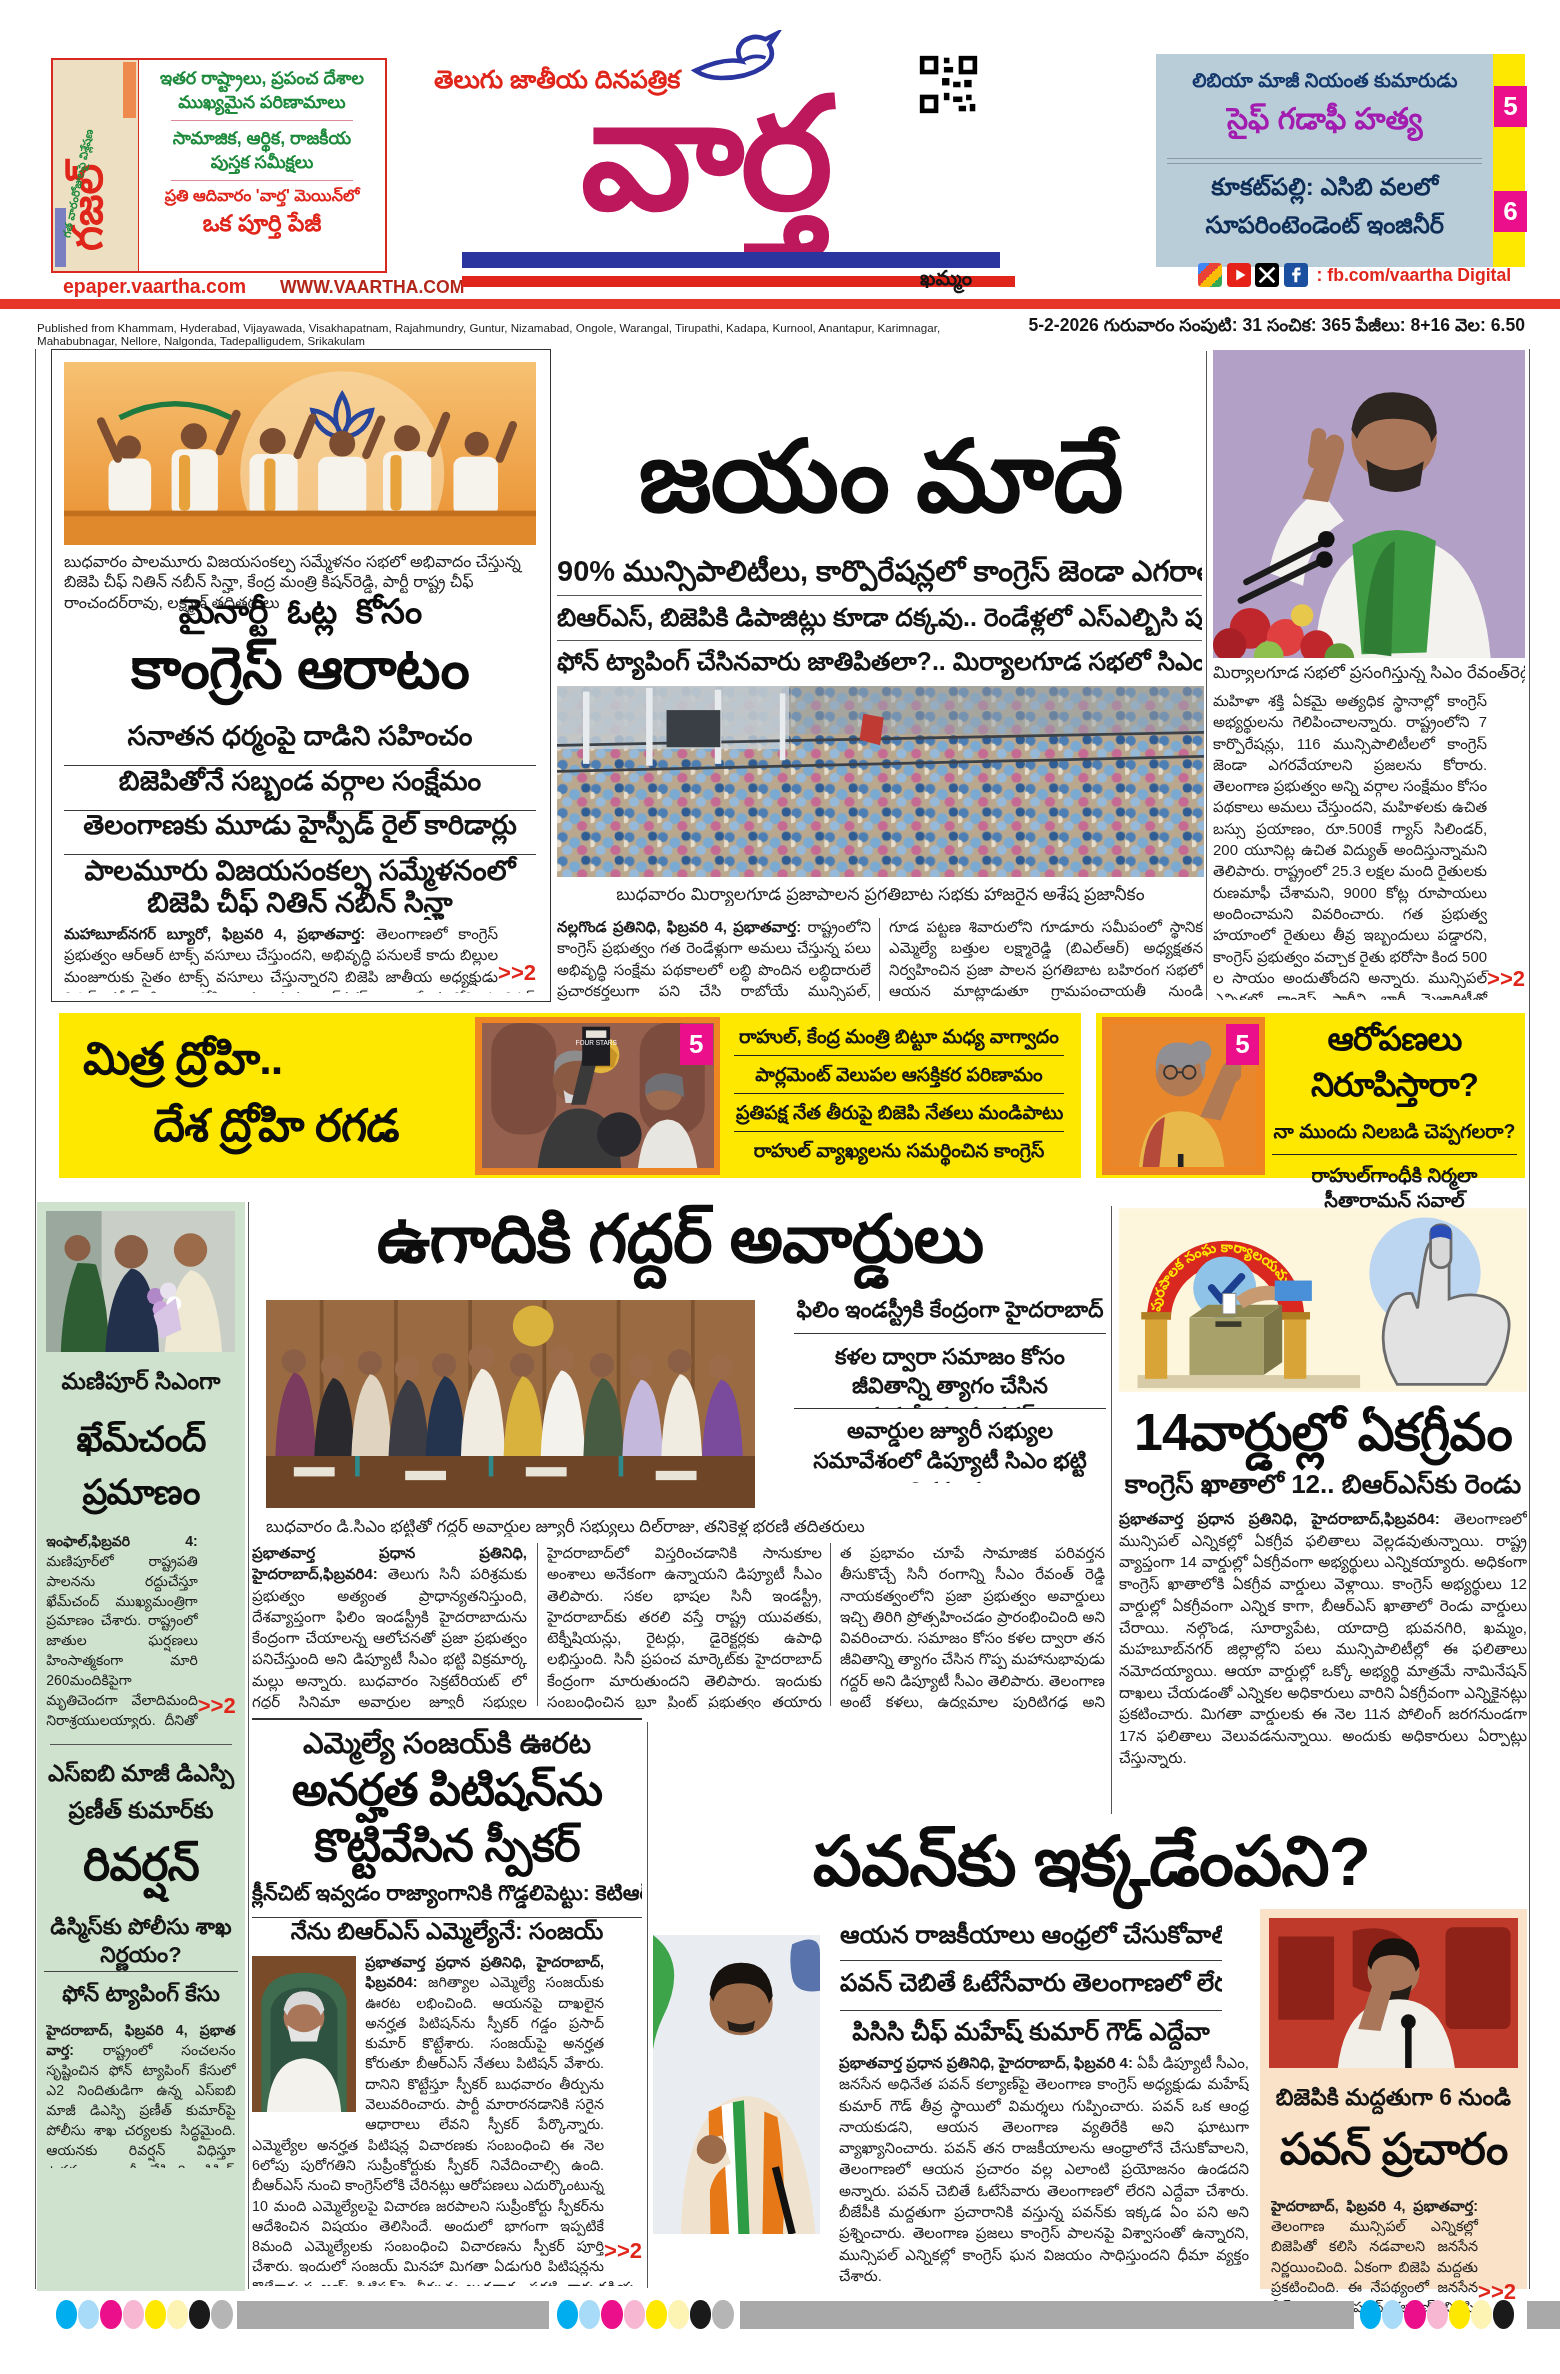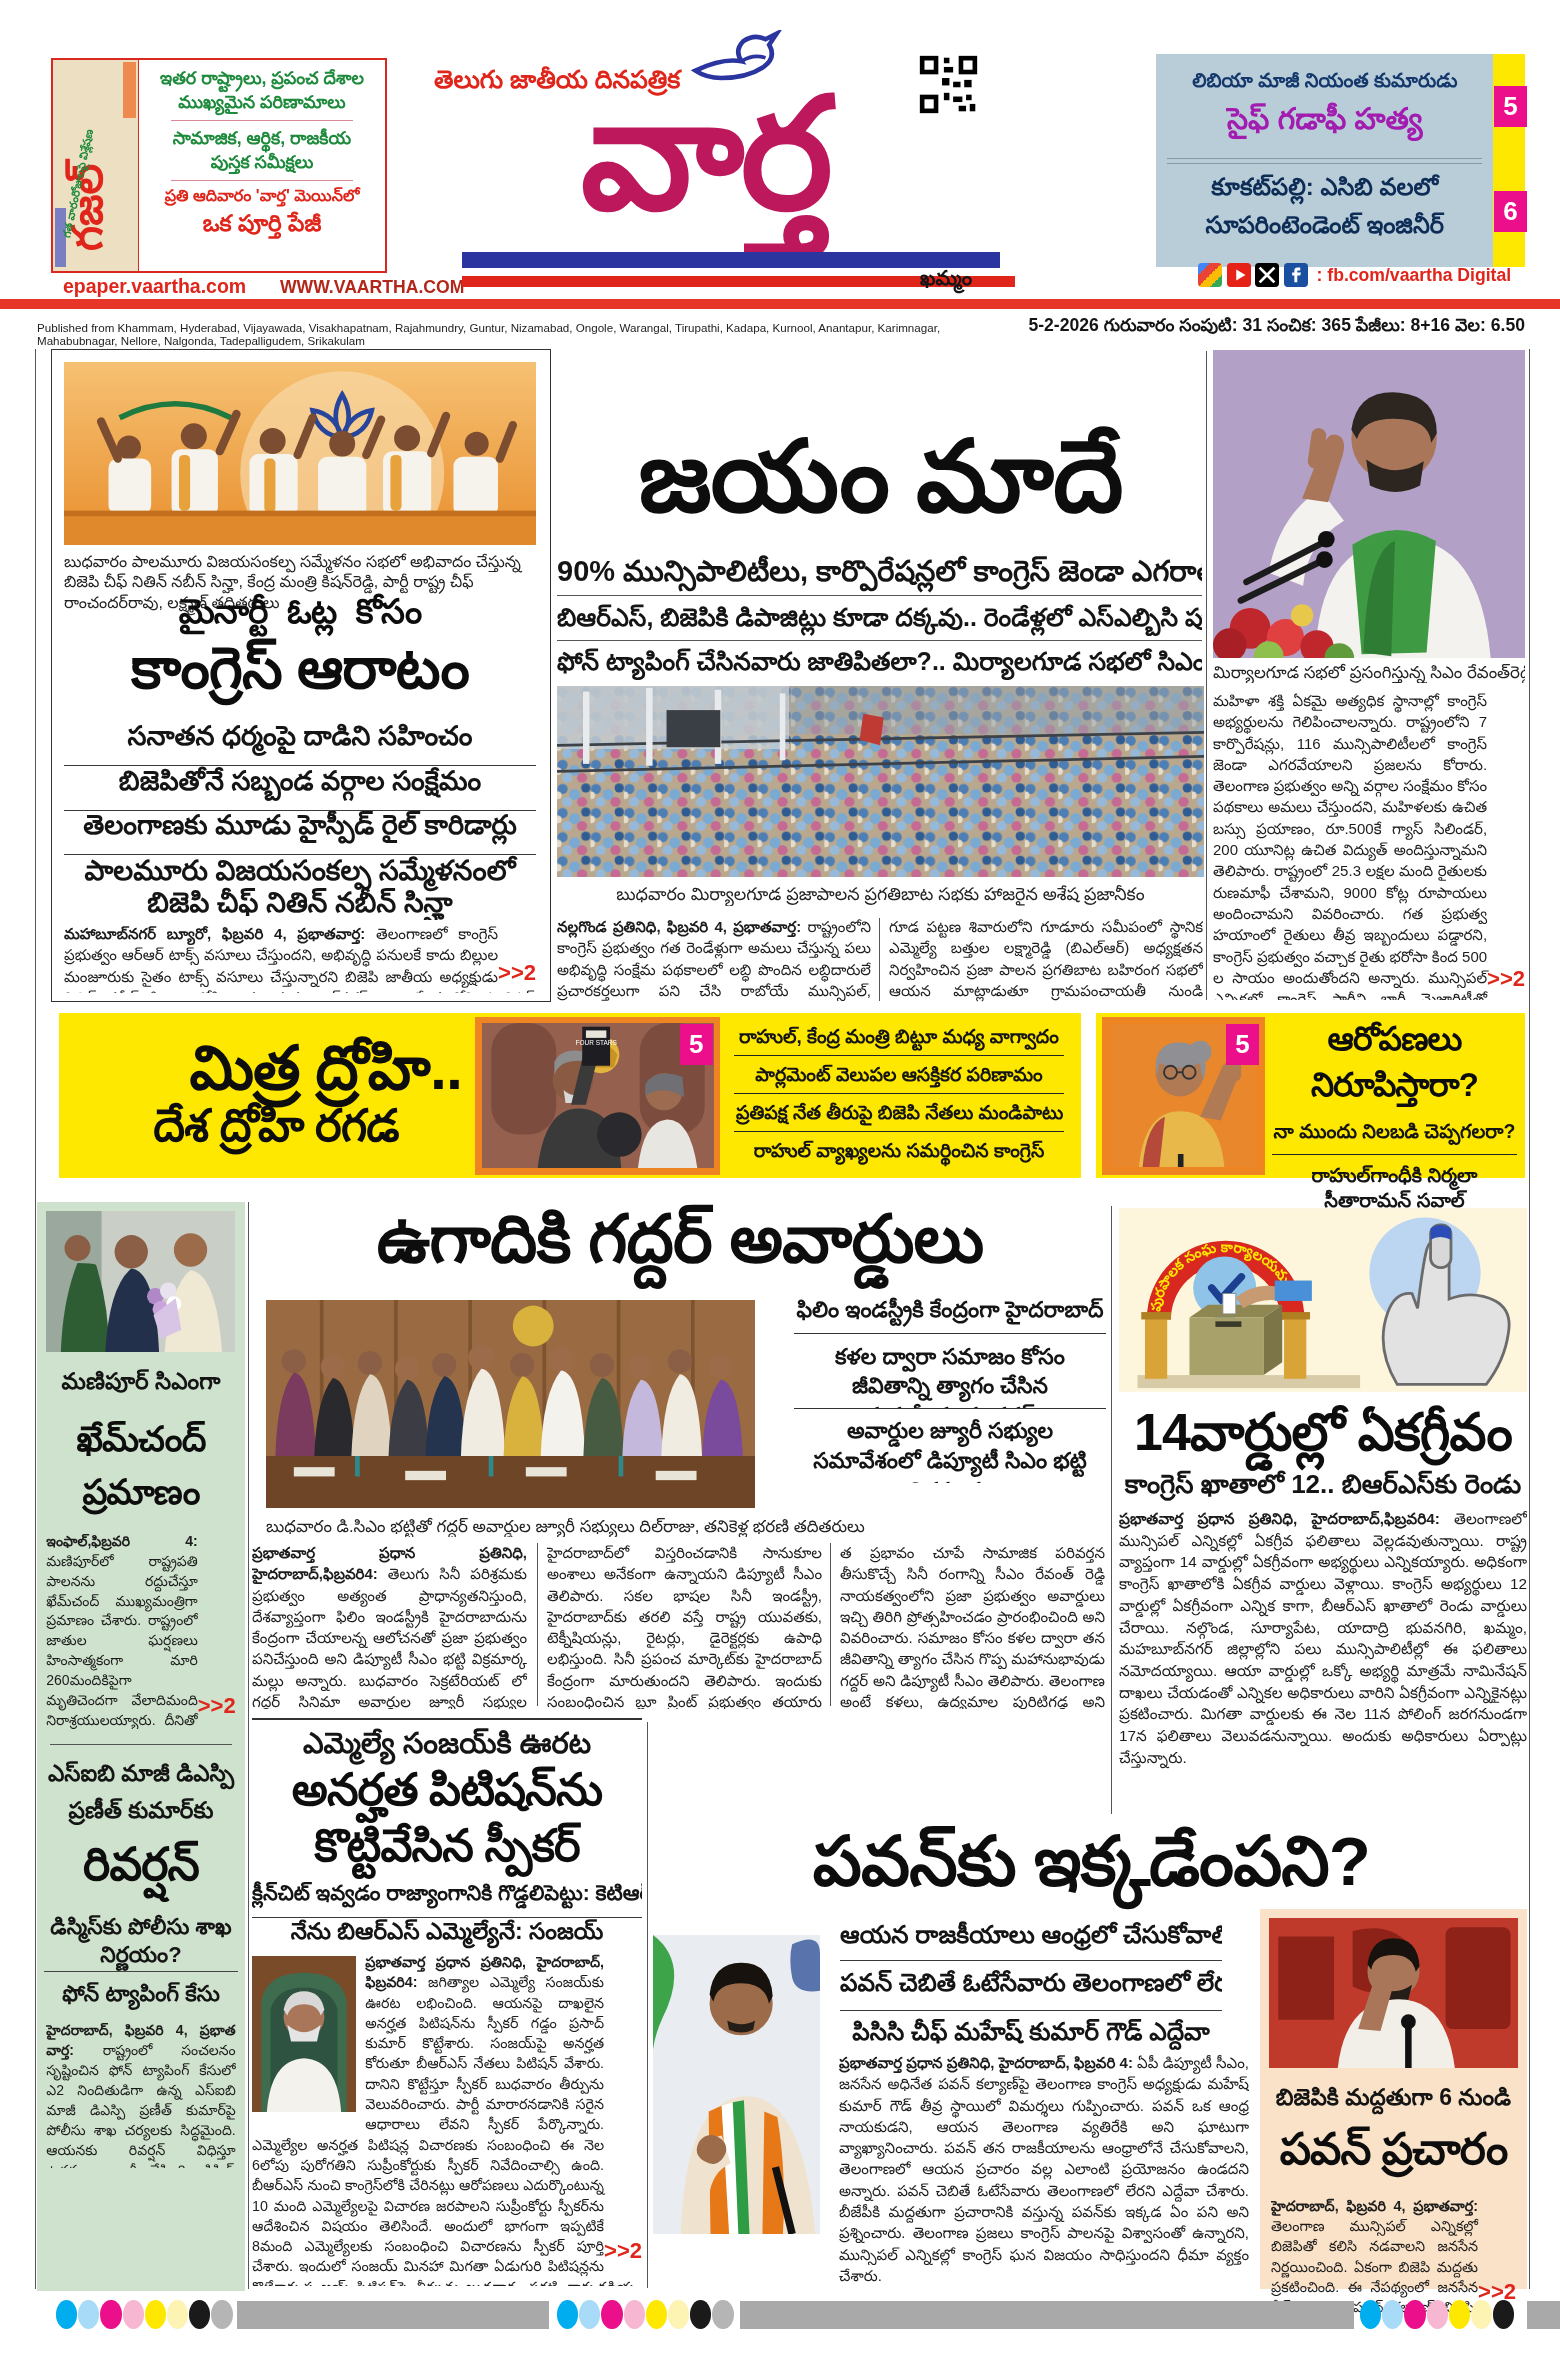--- a/index.html
+++ b/index.html
@@ -253,21 +253,21 @@
         <circle cx="96" cy="286" r="12" fill="#e8c84a"></circle>
       </g>
   </svg>
   <div class="abs c cap nw" style="left:1213px;top:662px;width:312px;font-size:16.7px;">మిర్యాలగూడ సభలో ప్రసంగిస్తున్న సిఎం రేవంత్‌రెడ్డి</div>
   <div class="abs body-txt j hid" style="left:1213px;top:690px;width:312px;height:310px;font-size:15px;">
     <span class="jump" style="margin-top:278px;">&gt;&gt;2</span>
     <span>మహిళా శక్తి ఏకమై అత్యధిక స్థానాల్లో కాంగ్రెస్ అభ్యర్థులను గెలిపించాలన్నారు. రాష్ట్రంలోని 7 కార్పొరేషన్లు, 116 మున్సిపాలిటీలలో కాంగ్రెస్ జెండా ఎగరవేయాలని ప్రజలను కోరారు. తెలంగాణ ప్రభుత్వం అన్ని వర్గాల సంక్షేమం కోసం పథకాలు అమలు చేస్తుందని, మహిళలకు ఉచిత బస్సు ప్రయాణం, రూ.500కే గ్యాస్ సిలిండర్, 200 యూనిట్ల ఉచిత విద్యుత్ అందిస్తున్నామని తెలిపారు. రాష్ట్రంలో 25.3 లక్షల మంది రైతులకు రుణమాఫీ చేశామని, 9000 కోట్ల రూపాయలు అందించామని వివరించారు. గత ప్రభుత్వ హయాంలో రైతులు తీవ్ర ఇబ్బందులు పడ్డారని, కాంగ్రెస్ ప్రభుత్వం వచ్చాక రైతు భరోసా కింద 500 ల సాయం అందుతోందని అన్నారు. మున్సిపల్ ఎన్నికల్లో కాంగ్రెస్ పార్టీని భారీ మెజారిటీతో గెలిపించాలని పిలుపునిచ్చారు. గత ఎన్నికల్లో ఇచ్చిన హామీలను 20ఏళ్లకే అమలు చేస్తున్నామని, 100 రోజుల్లో మరిన్ని సంక్షేమ పథకాలు తీసుకొస్తామని రైతు సంక్షేమమే ధ్యేయంగా పని చేస్తామని హామీ ఇచ్చారు.</span>
   </div>
 
   <div class="abs ybox" style="left:59px;top:1013px;width:1022px;height:165px;">
-    <div class="abs hl nw" style="left:32px;top:20.4px;width:371px;font-size:61px;text-align:right;">మిత్ర ద్రోహి..</div>
+    <div class="abs hl nw" style="left:24px;top:20.4px;width:371px;font-size:45px;text-align:left;">మిత్ర ద్రోహి..</div>
     <div class="abs hl nw" style="left:13px;top:87px;width:408px;font-size:45px;text-align:center;">దేశ ద్రోహి రగడ</div>
     <div class="abs" style="left:416px;top:3.7px;width:245px;height:158px;background:#ef8422;">
       <svg class="abs" style="left:6.5px;top:6.5px;" width="232" height="145" viewBox="0 0 250 156" preserveAspectRatio="none">
         <rect width="250" height="156" fill="#96604e"></rect>
         <rect x="10" y="0" width="70" height="120" rx="30" fill="#7c4c3e"></rect>
         <rect x="170" y="0" width="70" height="120" rx="30" fill="#7c4c3e"></rect>
         <circle cx="128" cy="34" r="20" fill="#e3b53c"></circle>
         <path d="M110 34 q18 -24 36 0 l-4 14 h-28z" fill="#c79327"></path>
         <circle cx="98" cy="62" r="22" fill="#8a5a42"></circle>
         <path d="M78 56 q6 -20 40 -14 l-2 -10 q-30 -8 -38 10z" fill="#8d8d8d"></path>

